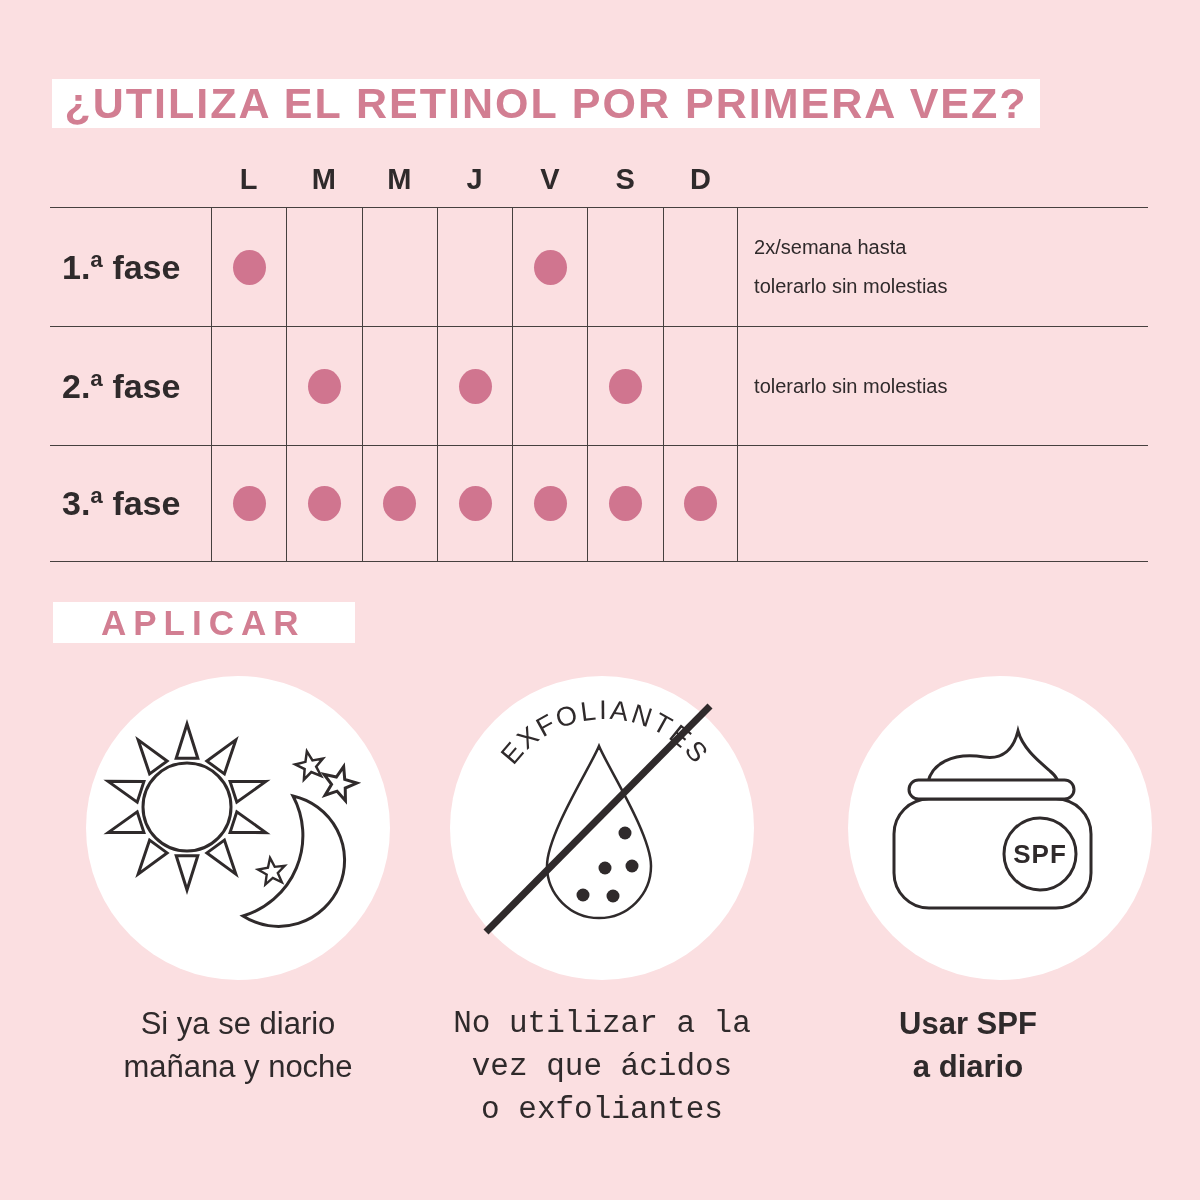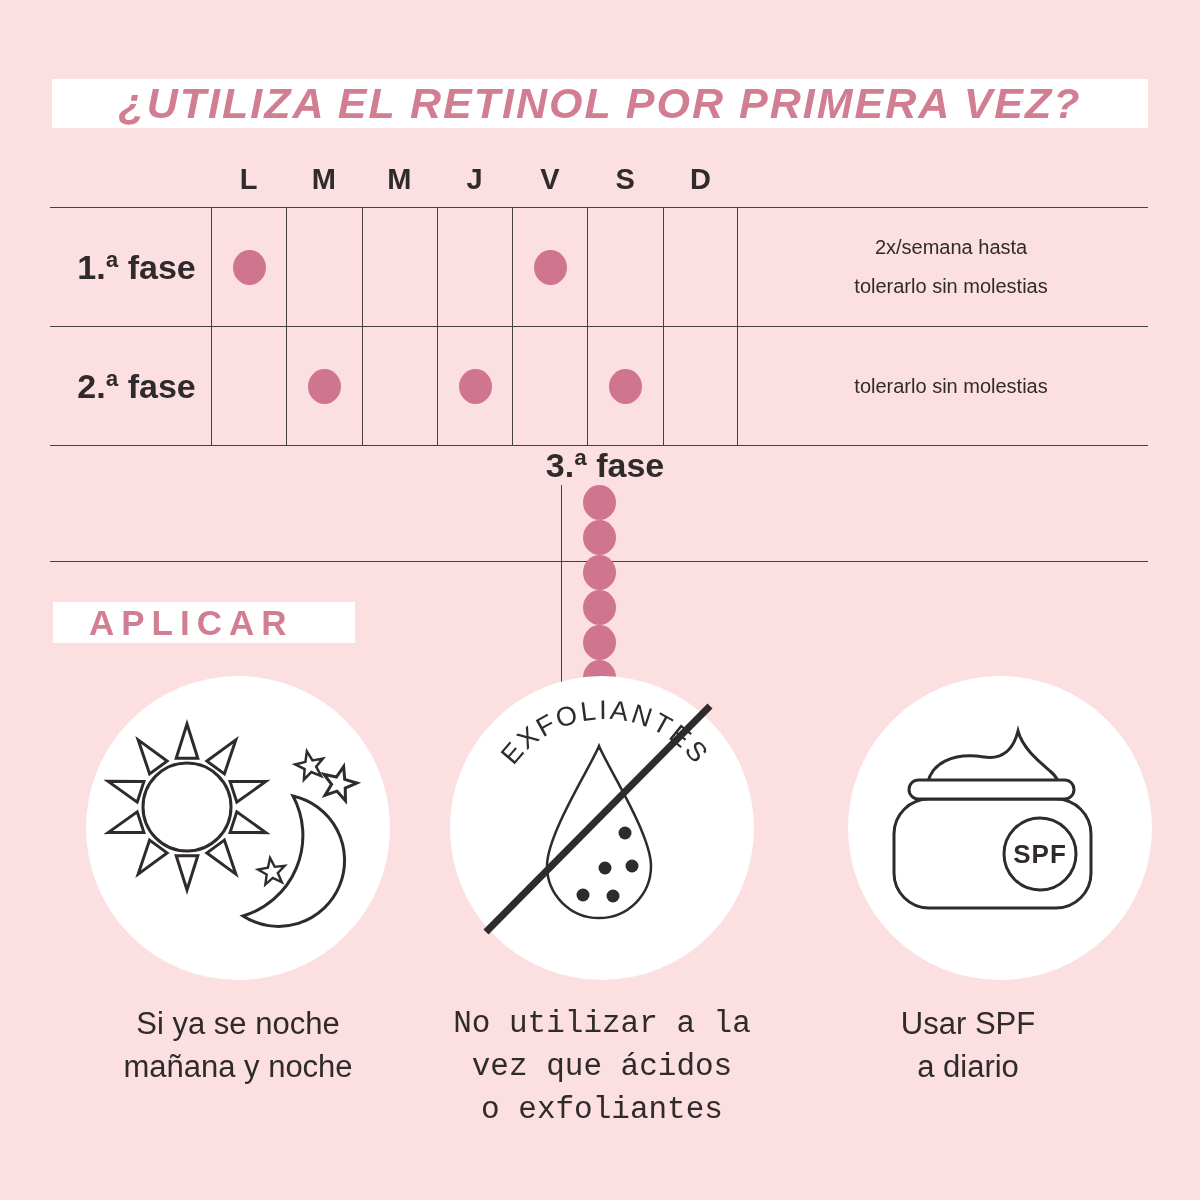--- a/index.html
+++ b/index.html
@@ -4,60 +4,60 @@
 <style>
   :root{
     --background:#fbdfe1; --panel:#ffffff; --accent-pink:#d27e92;
     --dot-pink:#d0758f; --ink:#2f2a2b; --grid-line:#46403f;
   }
   html,body{margin:0;padding:0;}
   body{font-family:"Liberation Sans","DejaVu Sans",sans-serif;}
   .canvas{position:relative;width:1200px;height:1200px;background:var(--background);overflow:hidden;}
 
   
-  .title-band{position:absolute;left:52px;top:79px;width:1096px;height:49px;background:var(--panel);
-    display:flex;align-items:center;justify-content:center;font-style:italic;}
+  .title-band{position:absolute;left:52px;top:79px;width:988px;height:49px;background:var(--panel);
+    display:flex;align-items:center;justify-content:center;}
   .title-text{color:var(--accent-pink);font-size:43px;font-weight:700;letter-spacing:2px;white-space:nowrap;}
 
   
   .day-header-row{position:absolute;left:211px;top:156px;height:46px;display:flex;}
   .day-letter{width:75.3px;text-align:center;font-size:29px;font-weight:700;color:var(--ink);line-height:46px;}
 
   
   .schedule-table{position:absolute;left:50px;top:207px;width:1098px;}
-  .phase-row{display:flex;align-items:center;height:119px;box-sizing:border-box;border-top:1.5px solid var(--grid-line);text-align:center;}
-  .phase-row:last-child{border-bottom:1.5px solid var(--grid-line);height:117px;flex-direction:column;}
+  .phase-row{display:flex;align-items:center;height:119px;box-sizing:border-box;border-top:1.5px solid var(--grid-line);}
+  .phase-row:last-child{border-bottom:1.5px solid var(--grid-line);height:117px;}
   .cell-label{width:161px;box-sizing:border-box;padding-left:12px;font-size:34px;font-weight:700;color:var(--ink);}
   .cell-day{width:75.3px;height:100%;box-sizing:border-box;border-left:1.5px solid var(--grid-line);
     display:flex;align-items:center;justify-content:center;}
   .cell-day-last{border-right:1.5px solid var(--grid-line);}
   .dot{width:33px;height:35px;border-radius:50%;background:var(--dot-pink);}
   .cell-desc{flex:1;padding-left:16px;font-size:20px;line-height:39px;color:var(--ink);}
 
   
   .aplicar-band{position:absolute;left:53px;top:602px;width:302px;height:41px;background:var(--panel);
     display:flex;align-items:center;}
-  .aplicar-text{padding-left:36px;color:var(--accent-pink);font-size:35px;font-weight:700;letter-spacing:7px;}
+  .aplicar-text{padding-left:48px;color:var(--accent-pink);font-size:35px;font-weight:700;letter-spacing:7px;}
 
   
   .icon-circle{position:absolute;top:676px;width:304px;height:304px;border-radius:50%;background:var(--panel);}
   .icon-circle svg{display:block;width:304px;height:304px;}
   .circle-1{left:86px;} .circle-2{left:450px;} .circle-3{left:848px;}
   .icon-stroke{fill:#ffffff;stroke:var(--ink);stroke-width:3;}
   .icon-stroke-thin{fill:#ffffff;stroke:var(--ink);stroke-width:2.5;}
   .icon-fill{fill:var(--ink);stroke:none;}
   .arc-label{font-family:"Liberation Sans","DejaVu Sans",sans-serif;font-size:27px;letter-spacing:2.5px;fill:var(--ink);}
   .spf-label{font-family:"Liberation Sans","DejaVu Sans",sans-serif;font-size:26px;font-weight:700;letter-spacing:1px;fill:var(--ink);}
   .slash-line{stroke:var(--ink);stroke-width:7;}
 
   
   .caption{position:absolute;top:1002px;text-align:center;font-size:31px;line-height:43px;color:var(--ink);}
   .caption-1{left:35px;width:406px;}
   .caption-2{left:452px;width:300px;font-family:Liberation Mono, monospace;}
-  .caption-3{left:818px;width:300px;}
+  .caption-3{left:818px;width:300px;font-weight:bold;}
 </style>
 </head>
 <body>
 
 <div class="canvas">
 
   <div class="title-band">
     <div class="title-text">¿UTILIZA EL RETINOL POR PRIMERA VEZ?</div>
   </div>
 
@@ -181,21 +181,21 @@
     <svg viewBox="0 0 304 304">
       <path class="icon-stroke" d="M 80,106 C 84,88 104,76 136,81 C 157,84 166,71 170,55 C 175,73 192,86 202,95 C 209,101 211,106 208,106 Z"></path>
       <rect class="icon-stroke" x="46" y="123" width="197" height="109" rx="35"></rect>
       <rect class="icon-stroke" x="61" y="104" width="165" height="19" rx="9.5"></rect>
       <circle class="icon-stroke" cx="192" cy="178" r="36"></circle>
       <text class="spf-label" x="192" y="187" text-anchor="middle">SPF</text>
     </svg>
   </div>
 
   <div class="caption caption-1">
-      <div>Si ya se noche</div>
+      <div>Si ya se diario</div>
       <div>mañana y noche</div>
     </div>
   <div class="caption caption-2">
       <div>No utilizar a la</div>
       <div>vez que ácidos</div>
       <div>o exfoliantes</div>
     </div>
   <div class="caption caption-3">
       <div>Usar SPF</div>
       <div>a diario</div>

